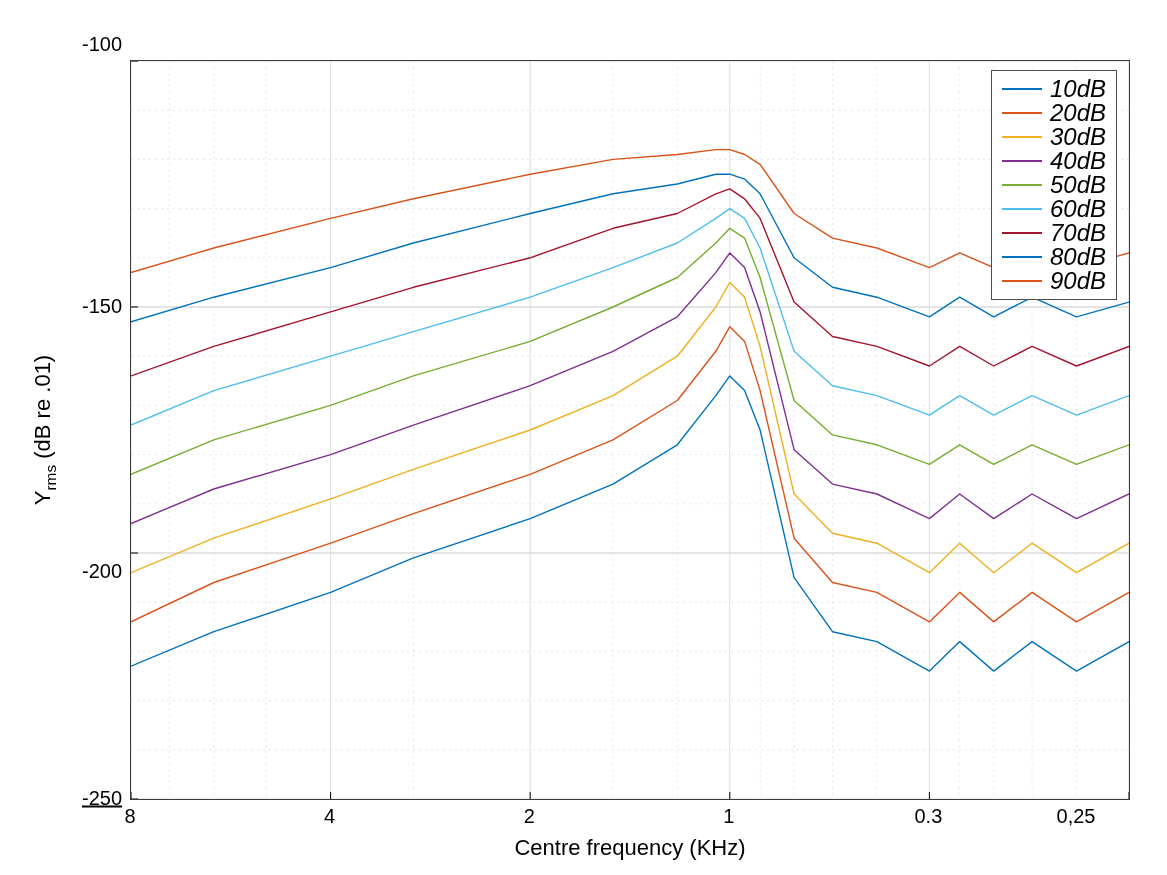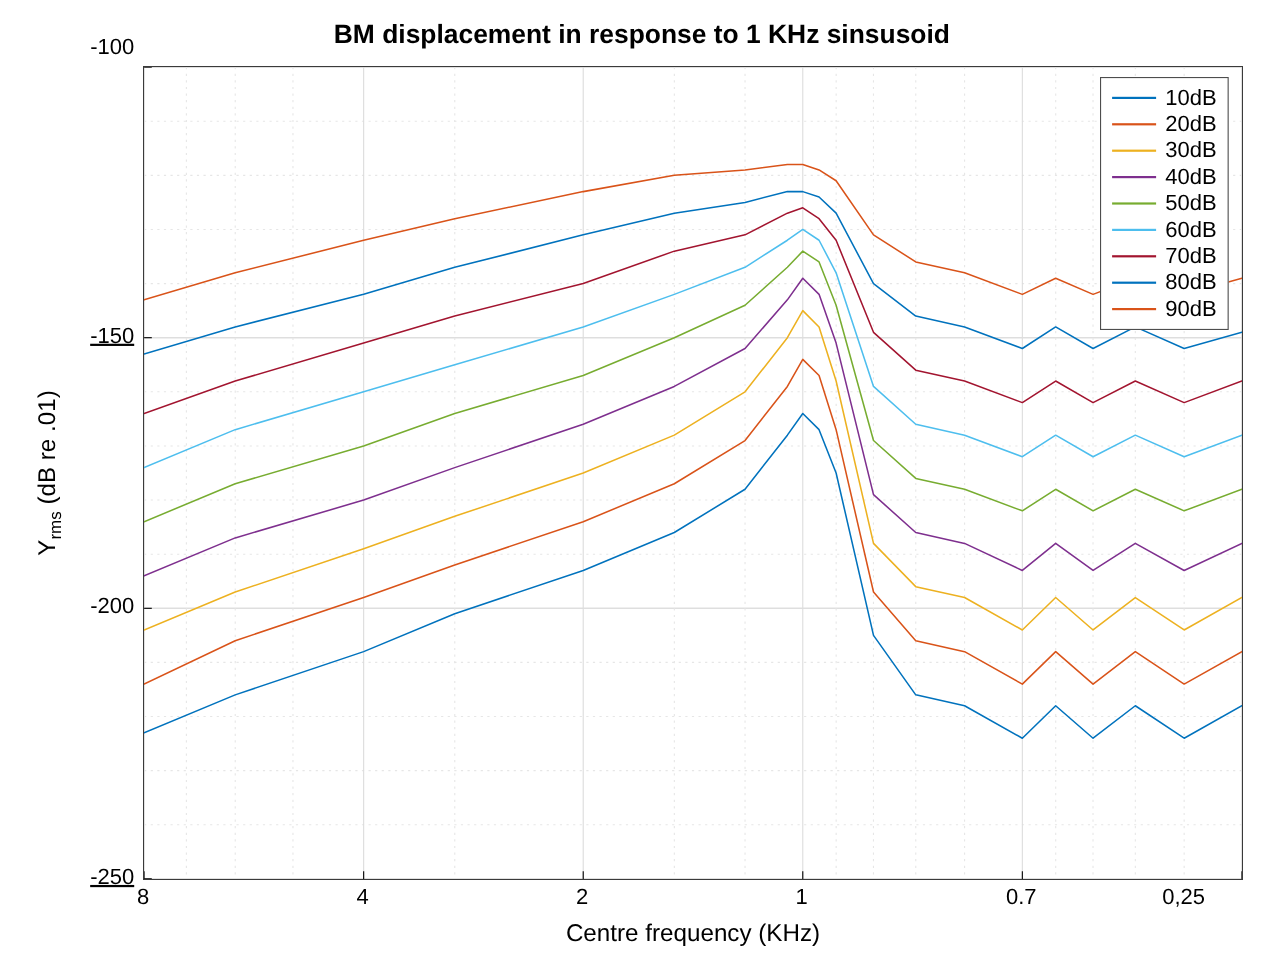--- a/index.html
+++ b/index.html
@@ -67,41 +67,41 @@
     text-align: center;
     font-size: 22px;
   }
   .legend {
     position: absolute;
     top: 70px;
     right: 50px;
     background: #ffffff;
     border: 1px solid #4d4d4d;
     padding: 6px 10px 6px 10px;
-    font-size: 20px;
+    font-size: 24px;
+    font-style: italic;
   }
   .legend-row {
     display: flex;
     align-items: center;
     height: 24px;
   }
   .legend-swatch {
     width: 40px;
     height: 0;
     border-top-width: 2px;
     border-top-style: solid;
     margin-right: 8px;
   }
 </style>
 </head>
 <body>
 
 <div class="figure">
 
-  <div class="title">BM displacement in response to 1 KHz sinsusoid</div>
 
   <div class="ylabel">Y<sub>rms</sub>  (dB re .01)</div>
 
   <div class="xlabel">Centre frequency (KHz)</div>
 
   <div class="plot-area">
     <svg id="plot-svg" width="998" height="738" viewBox="0 0 998 738">
         <line x1="0" x2="998" y1="688.8" y2="688.8" stroke="#e6e6e6" stroke-width="1" stroke-dasharray="2 4"></line>
         <line x1="0" x2="998" y1="639.6" y2="639.6" stroke="#e6e6e6" stroke-width="1" stroke-dasharray="2 4"></line>
         <line x1="0" x2="998" y1="590.4" y2="590.4" stroke="#e6e6e6" stroke-width="1" stroke-dasharray="2 4"></line>
@@ -157,28 +157,28 @@
         <polyline points="0.0,413.3 82.8,378.8 199.6,344.4 282.4,314.9 399.2,280.4 482.0,246.0 546.3,216.5 584.8,182.0 598.8,167.3 613.6,177.1 629.1,216.5 663.1,339.5 701.5,373.9 745.9,383.8 798.4,403.4 828.7,383.8 862.7,403.4 901.1,383.8 945.5,403.4 998.0,383.8" fill="none" stroke="#77AC30" stroke-width="1.4" stroke-linejoin="round" stroke-linecap="round"></polyline>
         <polyline points="0.0,364.1 82.8,329.6 199.6,295.2 282.4,270.6 399.2,236.2 482.0,206.6 546.3,182.0 584.8,157.4 598.8,147.6 613.6,157.4 629.1,187.0 663.1,290.3 701.5,324.7 745.9,334.6 798.4,354.2 828.7,334.6 862.7,354.2 901.1,334.6 945.5,354.2 998.0,334.6" fill="none" stroke="#4DBEEE" stroke-width="1.4" stroke-linejoin="round" stroke-linecap="round"></polyline>
         <polyline points="0.0,314.9 82.8,285.4 199.6,250.9 282.4,226.3 399.2,196.8 482.0,167.3 546.3,152.5 584.8,132.8 598.8,127.9 613.6,137.8 629.1,157.4 663.1,241.1 701.5,275.5 745.9,285.4 798.4,305.0 828.7,285.4 862.7,305.0 901.1,285.4 945.5,305.0 998.0,285.4" fill="none" stroke="#A2142F" stroke-width="1.4" stroke-linejoin="round" stroke-linecap="round"></polyline>
         <polyline points="0.0,260.8 82.8,236.2 199.6,206.6 282.4,182.0 399.2,152.5 482.0,132.8 546.3,123.0 584.8,113.2 598.8,113.2 613.6,118.1 629.1,132.8 663.1,196.8 701.5,226.3 745.9,236.2 798.4,255.8 828.7,236.2 862.7,255.8 901.1,236.2 945.5,255.8 998.0,241.1" fill="none" stroke="#0072BD" stroke-width="1.4" stroke-linejoin="round" stroke-linecap="round"></polyline>
         <polyline points="0.0,211.6 82.8,187.0 199.6,157.4 282.4,137.8 399.2,113.2 482.0,98.4 546.3,93.5 584.8,88.6 598.8,88.6 613.6,93.5 629.1,103.3 663.1,152.5 701.5,177.1 745.9,187.0 798.4,206.6 828.7,191.9 862.7,206.6 901.1,191.9 945.5,206.6 998.0,191.9" fill="none" stroke="#D95319" stroke-width="1.4" stroke-linejoin="round" stroke-linecap="round"></polyline>
       </svg>
   </div>
 
   <div id="tick-container">
       <div class="ytick-label" style="top: 44px;">-100</div>
-      <div class="ytick-label" style="top: 306px; text-decoration: underline;">-150</div>
-      <div class="ytick-label" style="top: 552px;">-200</div>
+      <div class="ytick-label" style="top: 306px;">-150</div>
+      <div class="ytick-label" style="top: 571px;">-200</div>
       <div class="ytick-label" style="top: 798px; text-decoration: underline;">-250</div>
       <div class="xtick-label" style="left: 130px;">8</div>
       <div class="xtick-label" style="left: 329.6px;">4</div>
       <div class="xtick-label" style="left: 529.2px;">2</div>
       <div class="xtick-label" style="left: 728.8px;">1</div>
-      <div class="xtick-label" style="left: 928.4px;">0.7</div>
+      <div class="xtick-label" style="left: 928.4px;">0.3</div>
       <div class="xtick-label" style="left: 1076px;">0,25</div>
     </div>
 
   <div class="legend" id="legend">
       <div class="legend-row">
         <span class="legend-swatch" style="border-top-color: rgb(0, 114, 189);"></span>
         <span>10dB</span>
       </div>
       <div class="legend-row">
         <span class="legend-swatch" style="border-top-color: rgb(217, 83, 25);"></span>

